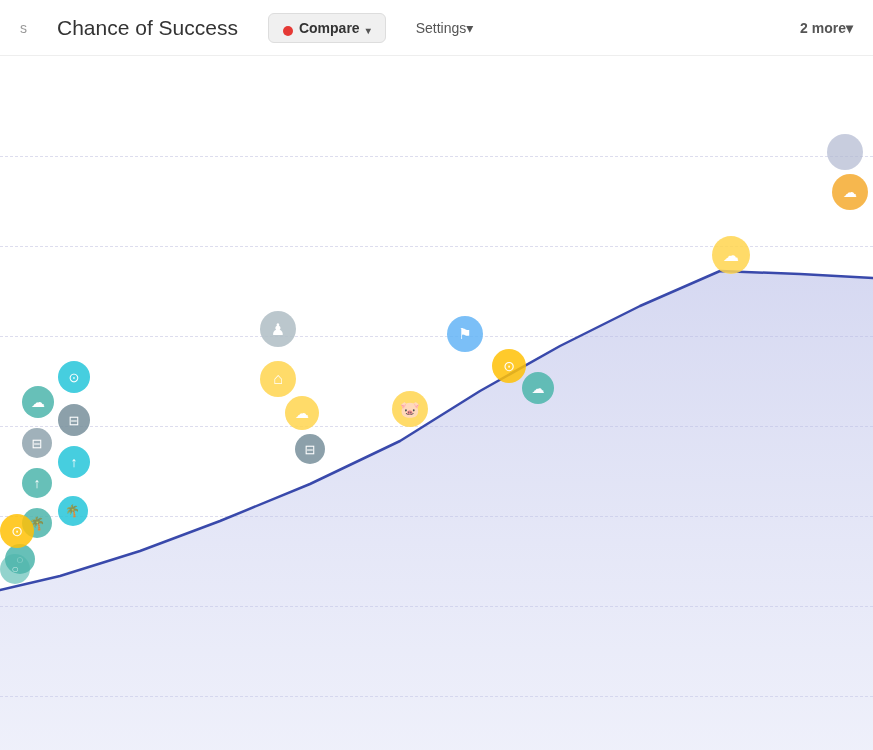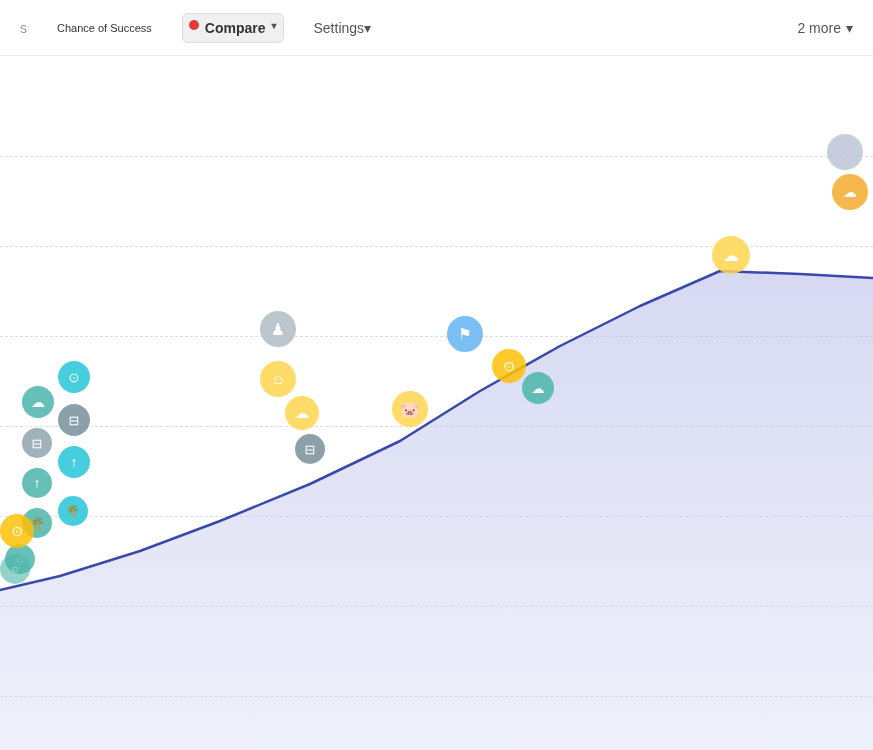--- a/index.html
+++ b/index.html
@@ -25,32 +25,32 @@
     }
 
     .nav-item-prev {
       color: #999;
       font-size: 14px;
       cursor: pointer;
     }
 
     .nav-title {
       color: #333;
-      font-size: 11px;
+      font-size: 21px;
       font-weight: 500;
     }
 
     .compare-btn {
       display: flex;
-      align-items: flex-start;
+      align-items: flex-end;
       gap: 6px;
       background: #f0f0f0;
       border: 1px solid #ddd;
       border-radius: 6px;
-      padding: 6px 6px;
+      padding: 6px 14px;
       font-size: 14px;
       font-weight: 600;
       color: #333;
       cursor: pointer;
     }
 
     .compare-dot {
       width: 10px;
       height: 10px;
       border-radius: 50%;
@@ -67,25 +67,25 @@
       display: flex;
       align-items: center;
       color: #555;
       font-size: 14px;
       cursor: pointer;
     }
 
     .nav-more {
       display: flex;
       align-items: flex-end;
-      gap: 5px;
       color: #555;
       font-size: 14px;
       cursor: pointer;
       margin-left: auto;
+      font-weight: bold;
     }
 
     
     .chart-area {
       position: relative;
       width: 873px;
       height: 694px;
       background: #fff;
       overflow: hidden;
     }

